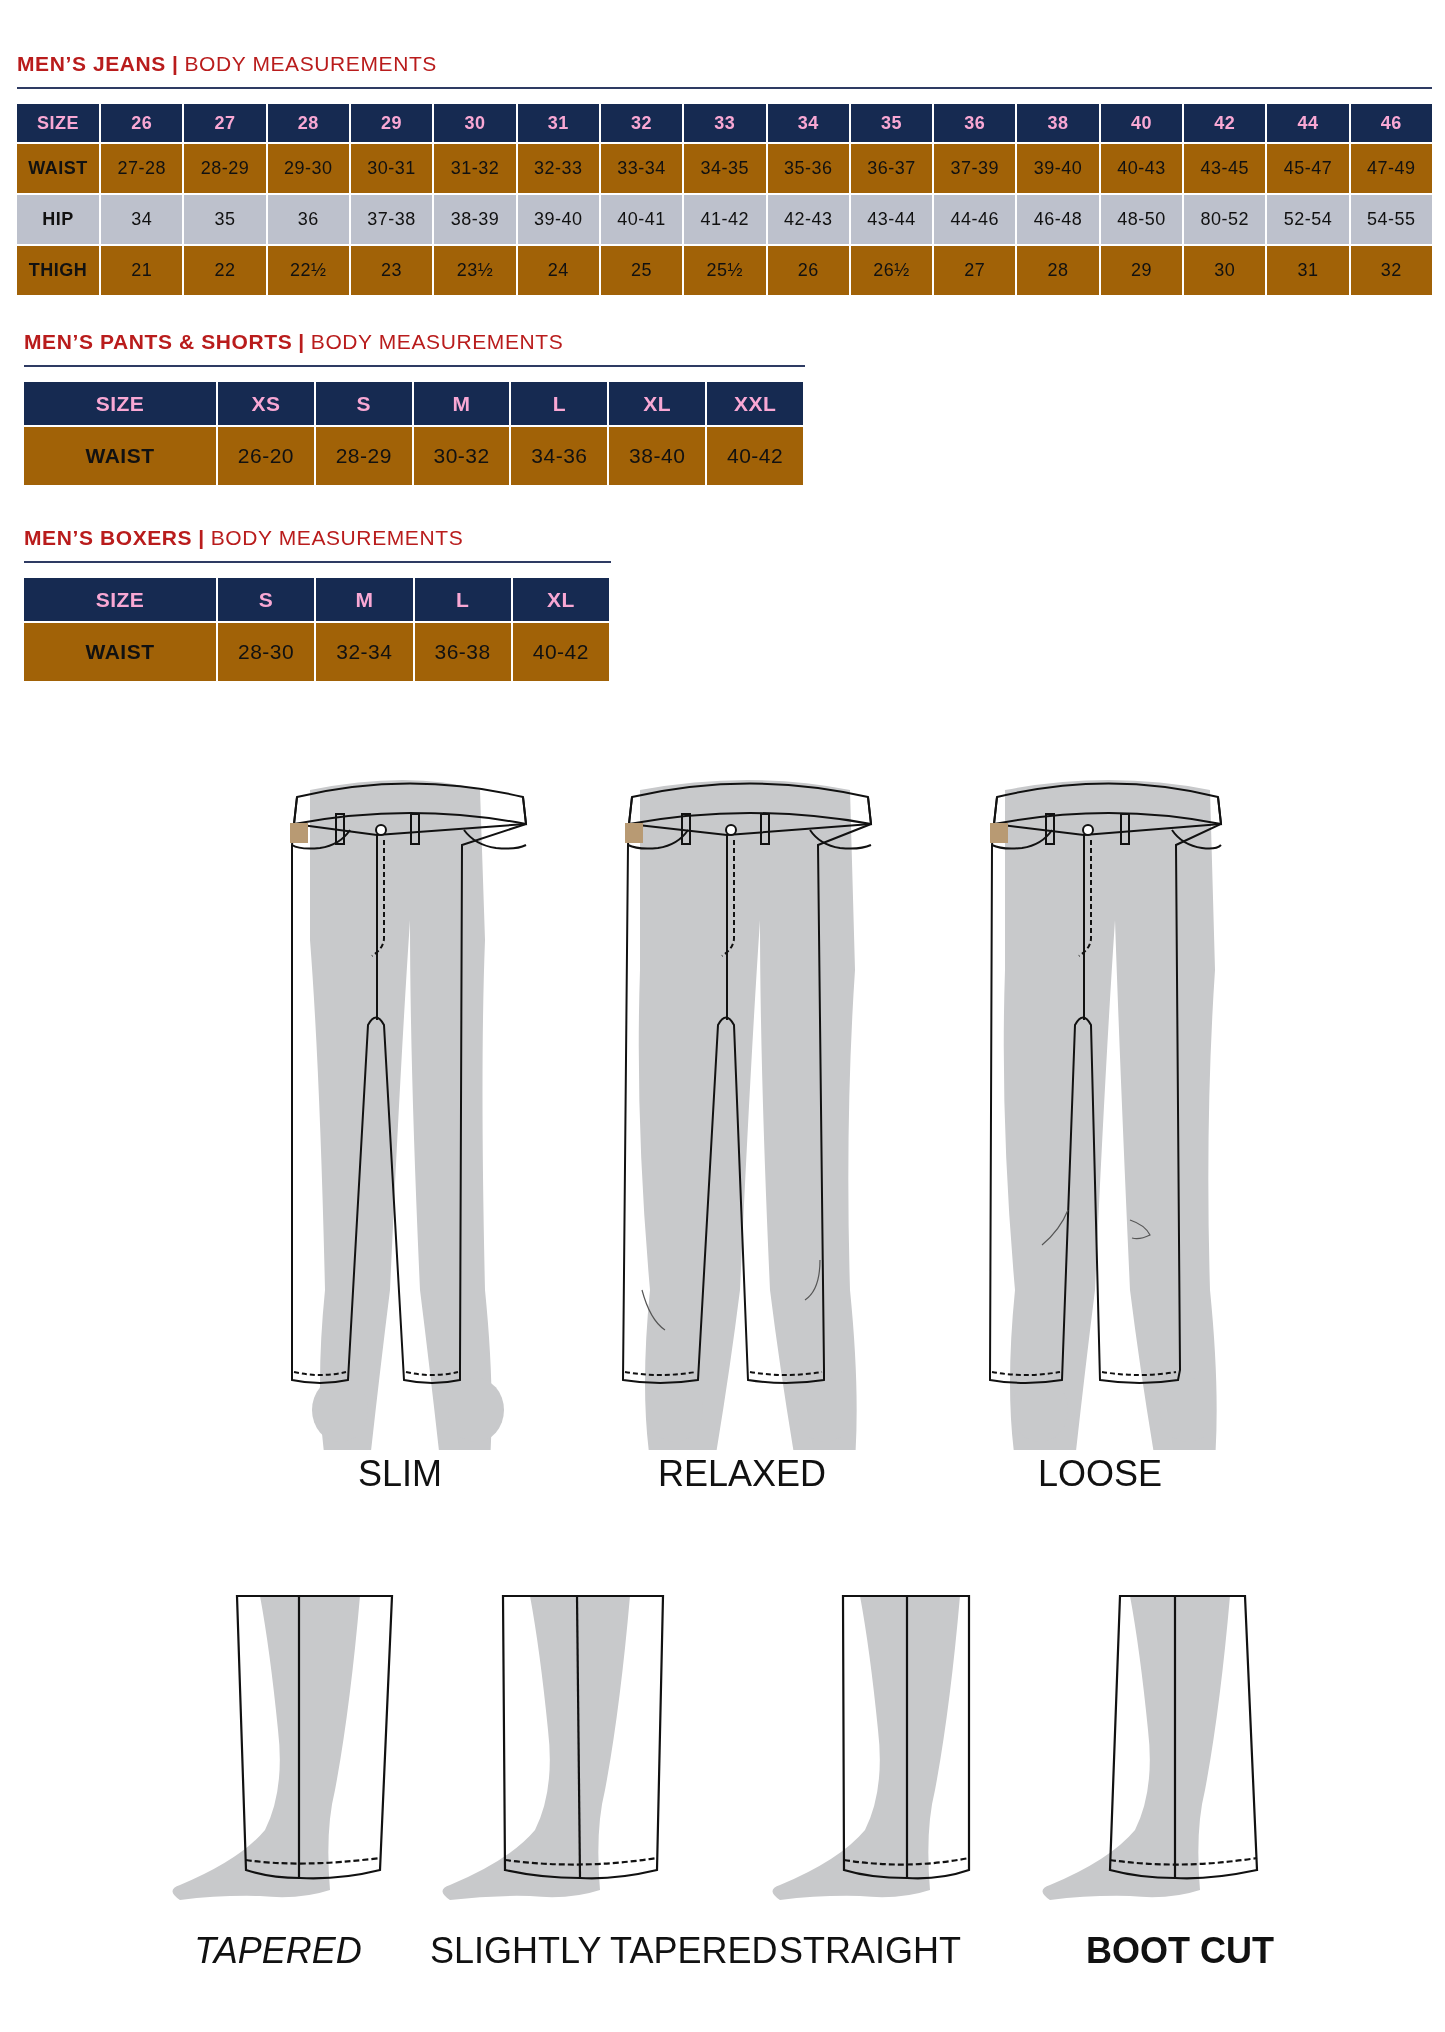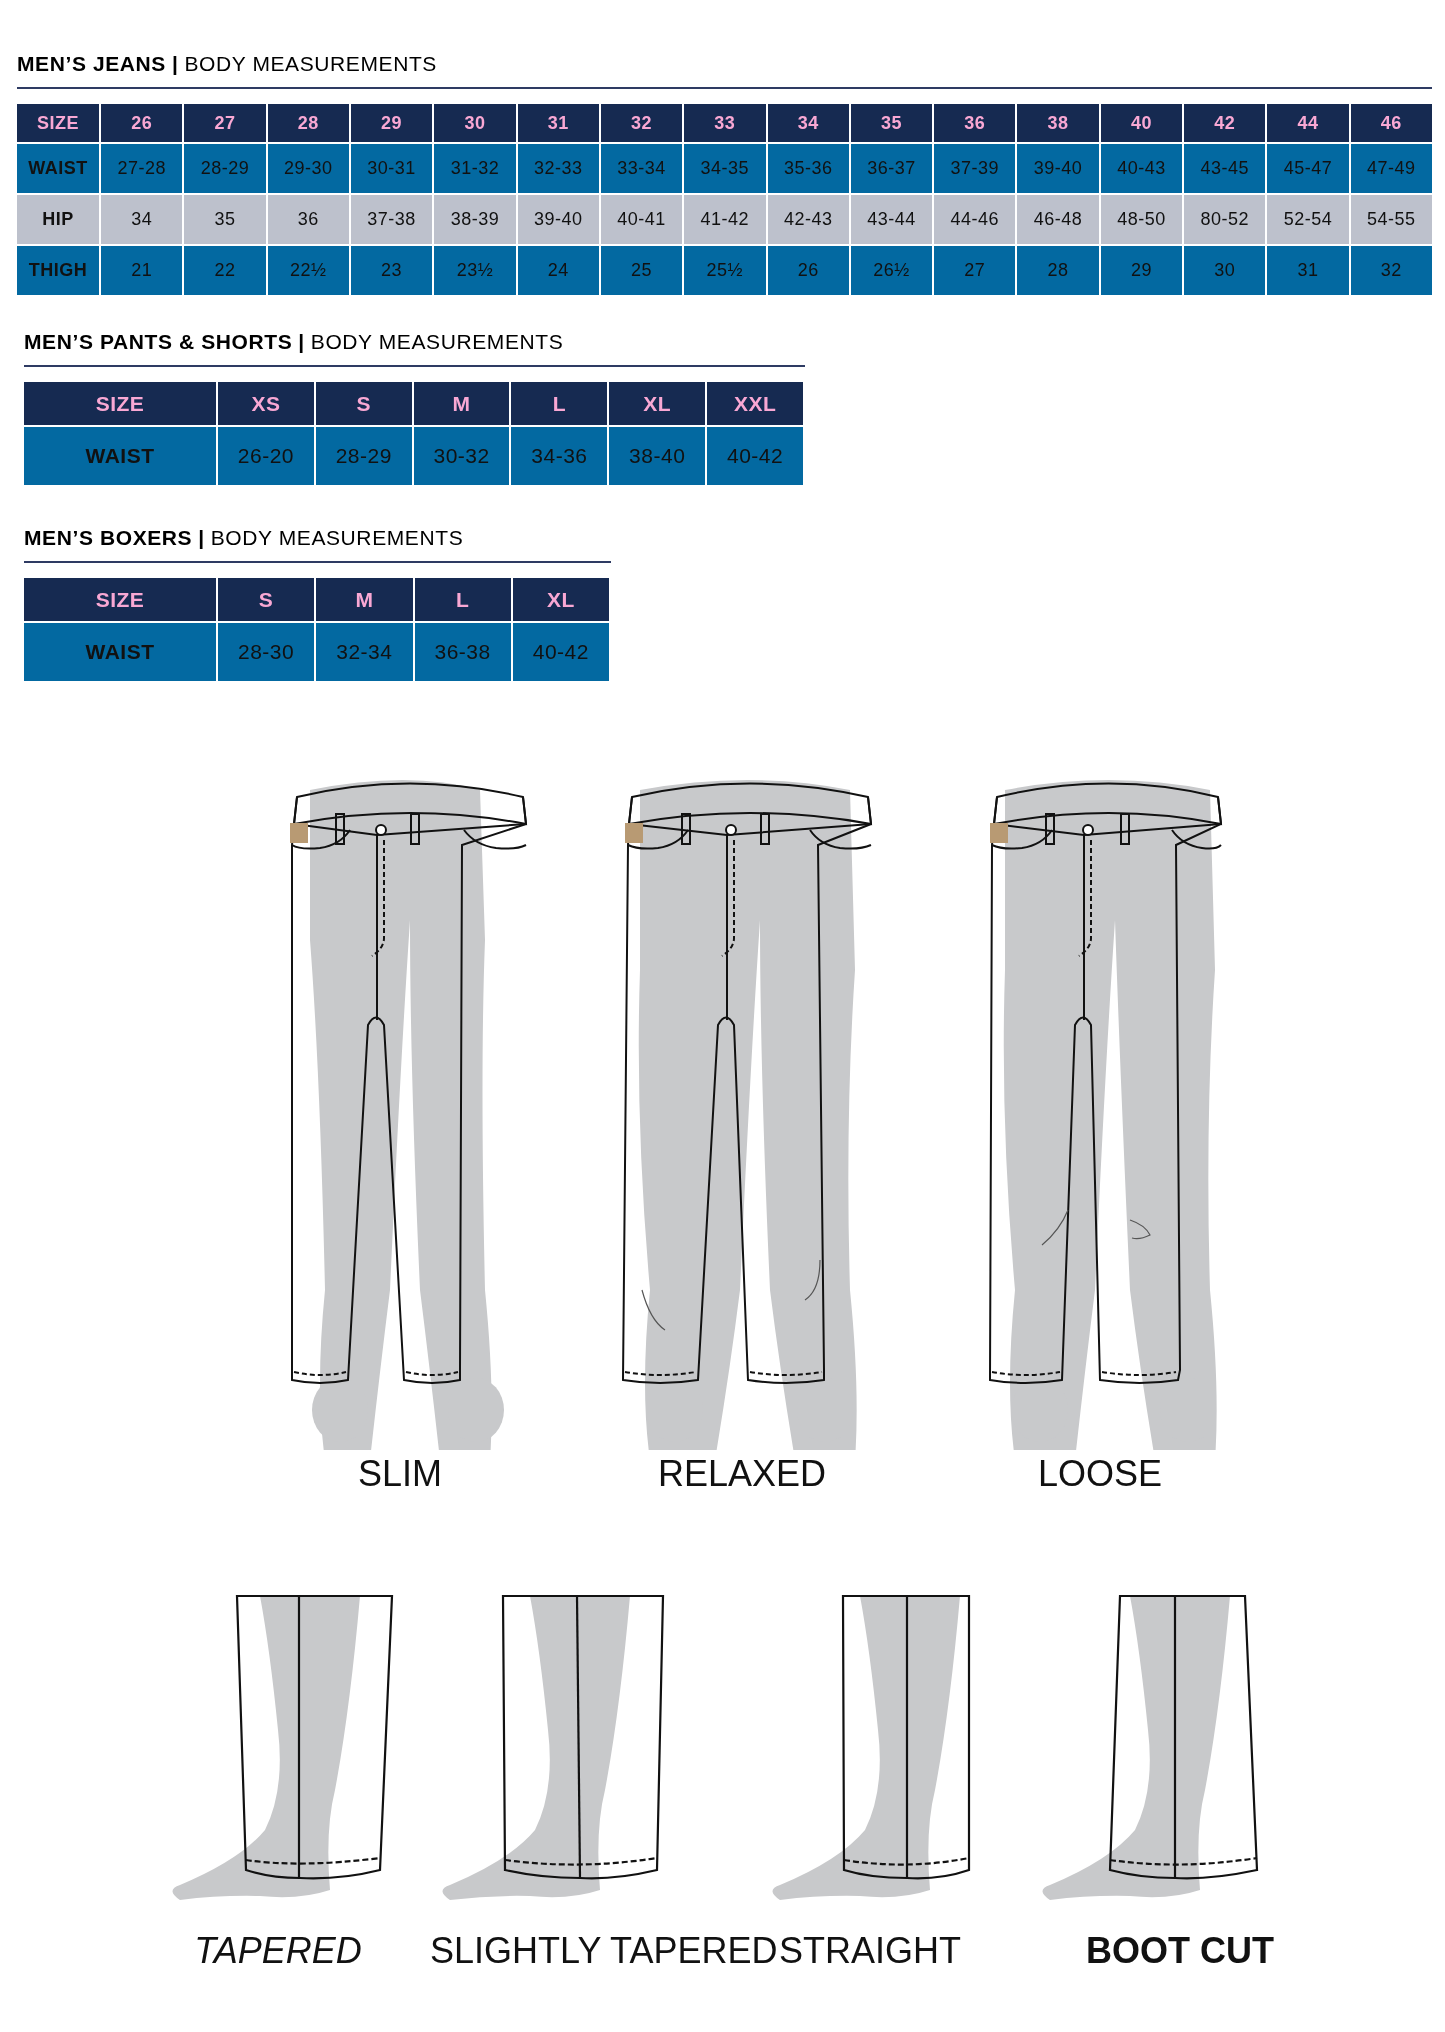--- a/index.html
+++ b/index.html
@@ -1,26 +1,26 @@
 <!DOCTYPE html>
 <html><head>
 <meta charset="utf-8">
 <style>
   html, body { margin:0; padding:0; background:#ffffff; }
   body { width:1445px; height:2032px; position:relative; overflow:hidden;
          font-family:"Liberation Sans", "DejaVu Sans", sans-serif; color:#111; }
-  .section-title { position:absolute; font-size:21px; letter-spacing:0.6px; color:#000000; white-space:nowrap; }
+  .section-title { position:absolute; font-size:21px; letter-spacing:0.6px; color:#b91c1c; white-space:nowrap; }
   .section-title .bold { font-weight:bold; }
   .section-title .sep { font-weight:bold; margin:0 6px; }
   .rule { position:absolute; height:2px; background:#2e3b63; }
   table.sz { position:absolute; border-collapse:collapse; table-layout:fixed; }
   table.sz td, table.sz th { border:2px solid #ffffff; text-align:center; padding:0; }
   table.sz th { background:#162a51; color:#f9a8d4; font-weight:bold; }
   table.sz td.lbl { font-weight:bold; color:#111; }
-  table.sz tr.r-dark td { background:#0369a1; }
+  table.sz tr.r-dark td { background:#a16207; }
   table.sz tr.r-light td { background:#bdc1cc; }
   
   #jeans-table { left:15px; top:102px; width:1419px; font-size:18px; letter-spacing:0.5px; }
   #jeans-table th { height:38px; }
   #jeans-table td { height:49px; }
   
   #pants-table { left:22px; top:380px; width:783px; font-size:21px; letter-spacing:0.5px; }
   #pants-table th { height:43px; }
   #pants-table td { height:58px; }
   #boxers-table { left:22px; top:576px; width:589px; font-size:21px; letter-spacing:0.5px; }

